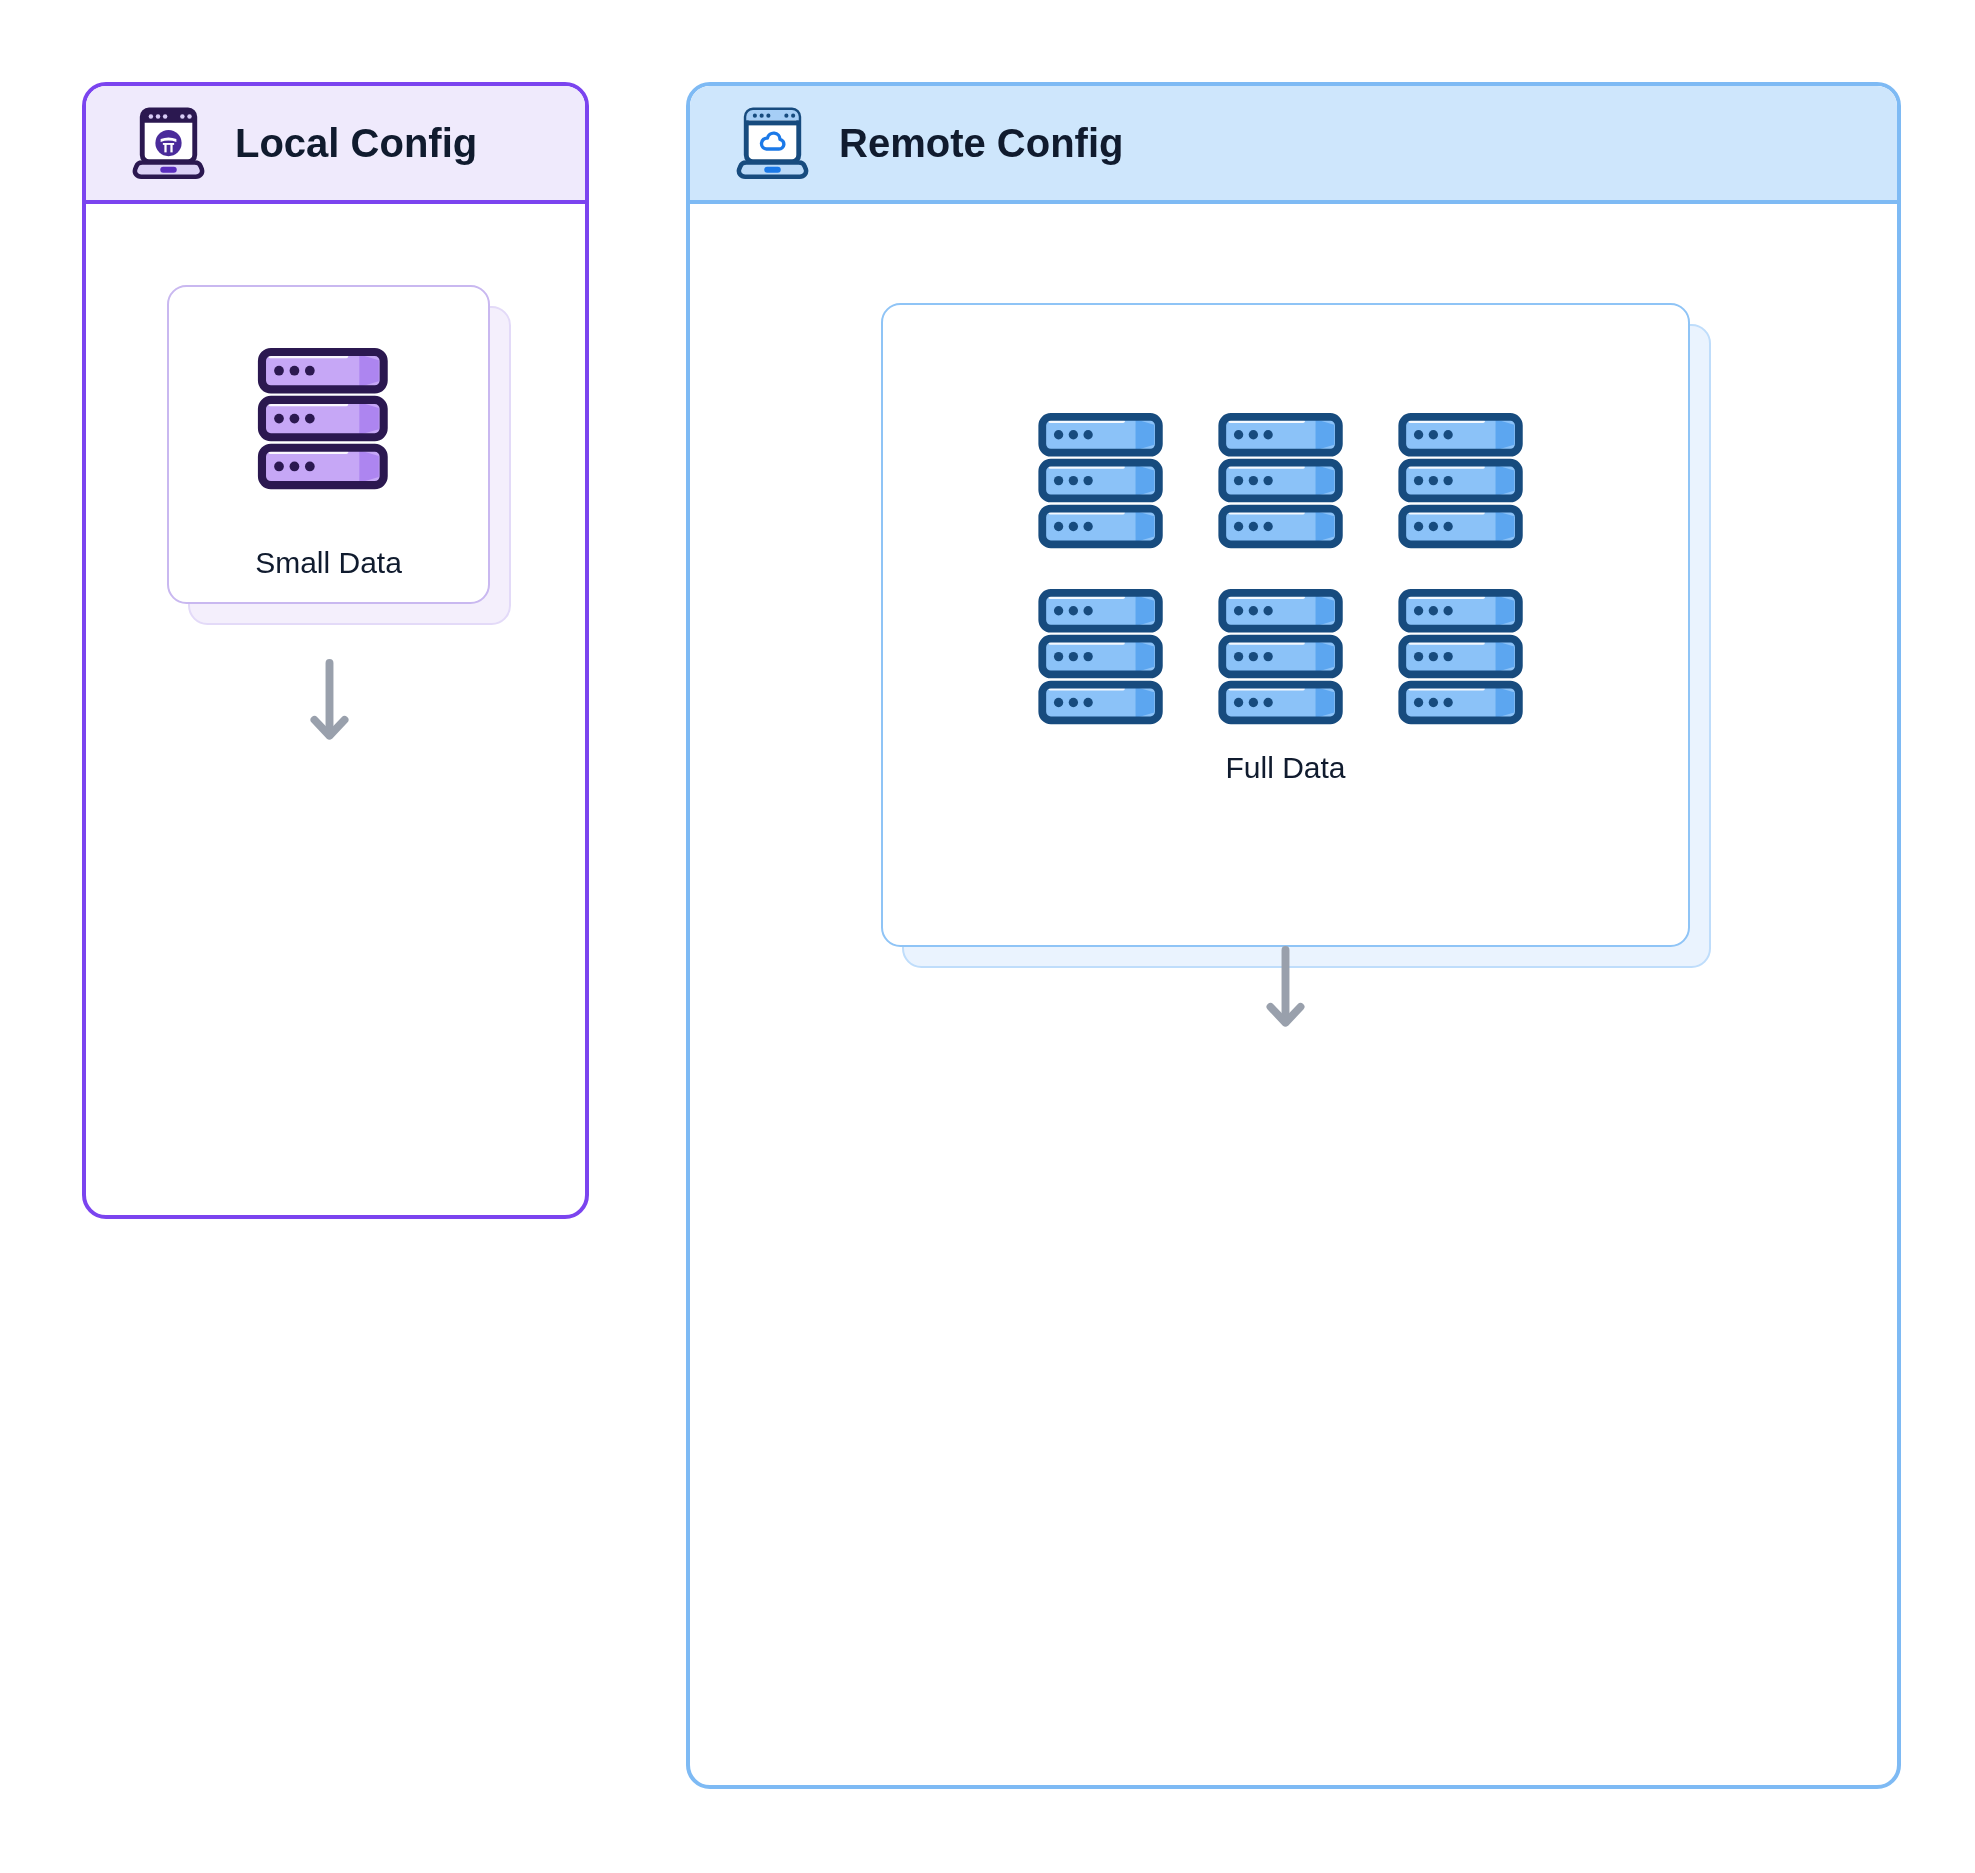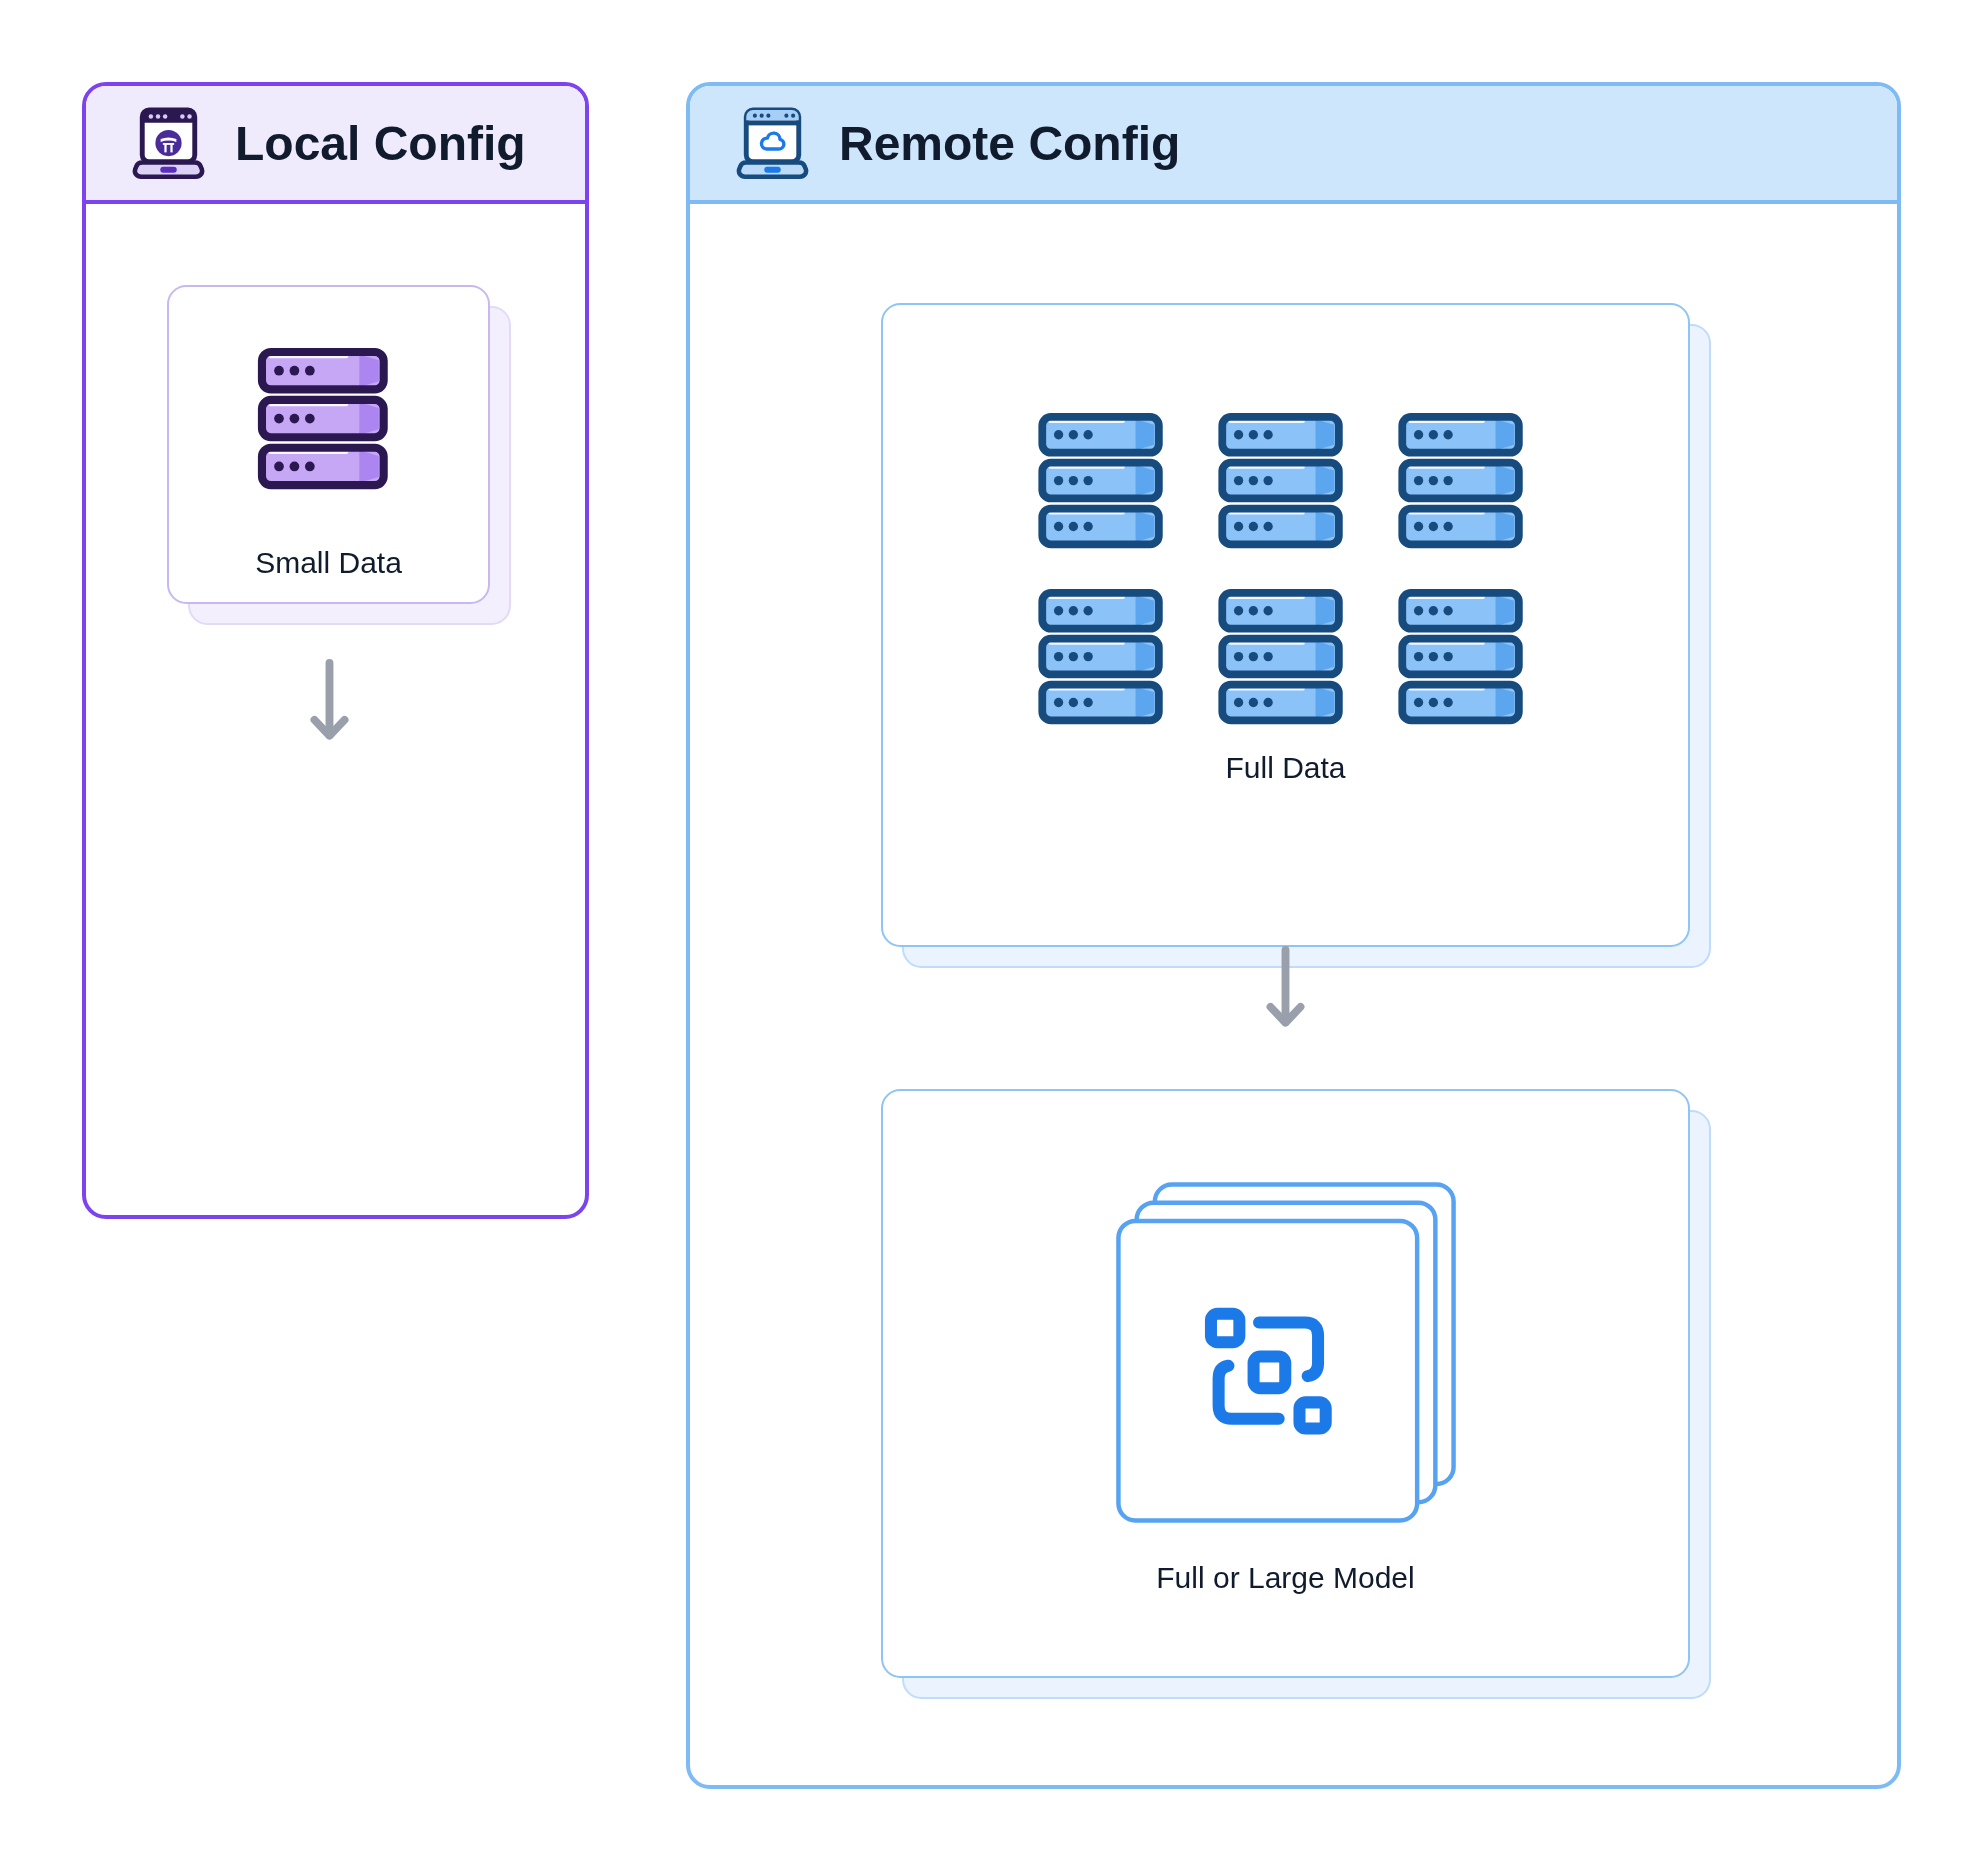--- a/index.html
+++ b/index.html
@@ -14,21 +14,21 @@
   
   .panel{position:absolute;box-sizing:border-box;background:#fff;border-radius:24px;}
   .panel--local{left:82px;top:82px;width:507px;height:1137px;border:4px solid var(--local-accent);}
   .panel--remote{left:686px;top:82px;width:1215px;height:1707px;border:4px solid var(--remote-accent);}
   .panel-header{
     box-sizing:border-box;height:118px;display:flex;align-items:center;
     padding-left:45px;gap:29px;border-radius:20px 20px 0 0;
   }
   .panel--local .panel-header{background:var(--local-header-bg);border-bottom:4px solid var(--local-accent);}
   .panel--remote .panel-header{background:var(--remote-header-bg);border-bottom:4px solid var(--remote-accent);}
-  .panel-title{font-size:48px;font-weight:600;letter-spacing:0;color:var(--text);white-space:nowrap;}
+  .panel-title{font-size:40px;font-weight:600;letter-spacing:0;color:var(--text);white-space:nowrap;}
 
   
   .cardwrap{position:absolute;}
   .card-shadow{
     position:absolute;left:21px;top:21px;width:100%;height:100%;
     box-sizing:border-box;border-radius:19.4px;border:2.4px solid;
   }
   .card-shadow--purple{background:var(--local-shadow-fill);border-color:var(--local-shadow-border);}
   .card-shadow--blue{background:var(--remote-shadow-fill);border-color:var(--remote-shadow-border);}
   .card{
@@ -393,33 +393,15 @@
 </div>
       <div class="card-label">Full Data</div>
     </div>
   </div>
 
   <svg class="arrow" style="left:1261px;top:946px" viewBox="0 0 120 210">
     <path d="M60 10 V192"></path>
       <path d="M22 154 L60 194 L98 154"></path>
   </svg>
 
-  <div class="cardwrap wrap-large-model">
-    <div class="card-shadow card-shadow--blue"></div>
-    <div class="card card--blue">
-      <svg class="stack" viewBox="0 0 840 852">
-        <rect class="st-card" x="96" y="6" width="738" height="740" rx="42"></rect>
-        <rect class="st-card" x="51" y="51" width="738" height="740" rx="42"></rect>
-        <rect class="st-card" x="6" y="96" width="738" height="740" rx="42"></rect>
-        <g class="model--blue" transform="translate(213,304) scale(1.35)">
-          <path class="md-line" d="M104 32 H188 Q212 32 212 56 V106 Q212 127 193 130"></path>
-          <path class="md-line" d="M48 111 Q30 114 30 134 V184 Q30 208 54 208 H140"></path>
-          <rect class="md-sq" x="16" y="16" width="52" height="52" rx="12"></rect>
-          <rect class="md-sq" x="94" y="94" width="58" height="58" rx="12"></rect>
-          <rect class="md-sq" x="178" y="178" width="48" height="48" rx="11"></rect>
-        </g>
-      </svg>
-      <div class="card-label">Full or Large Model</div>
-    </div>
-  </div>
 
 </div>
 
 
 </body></html>

